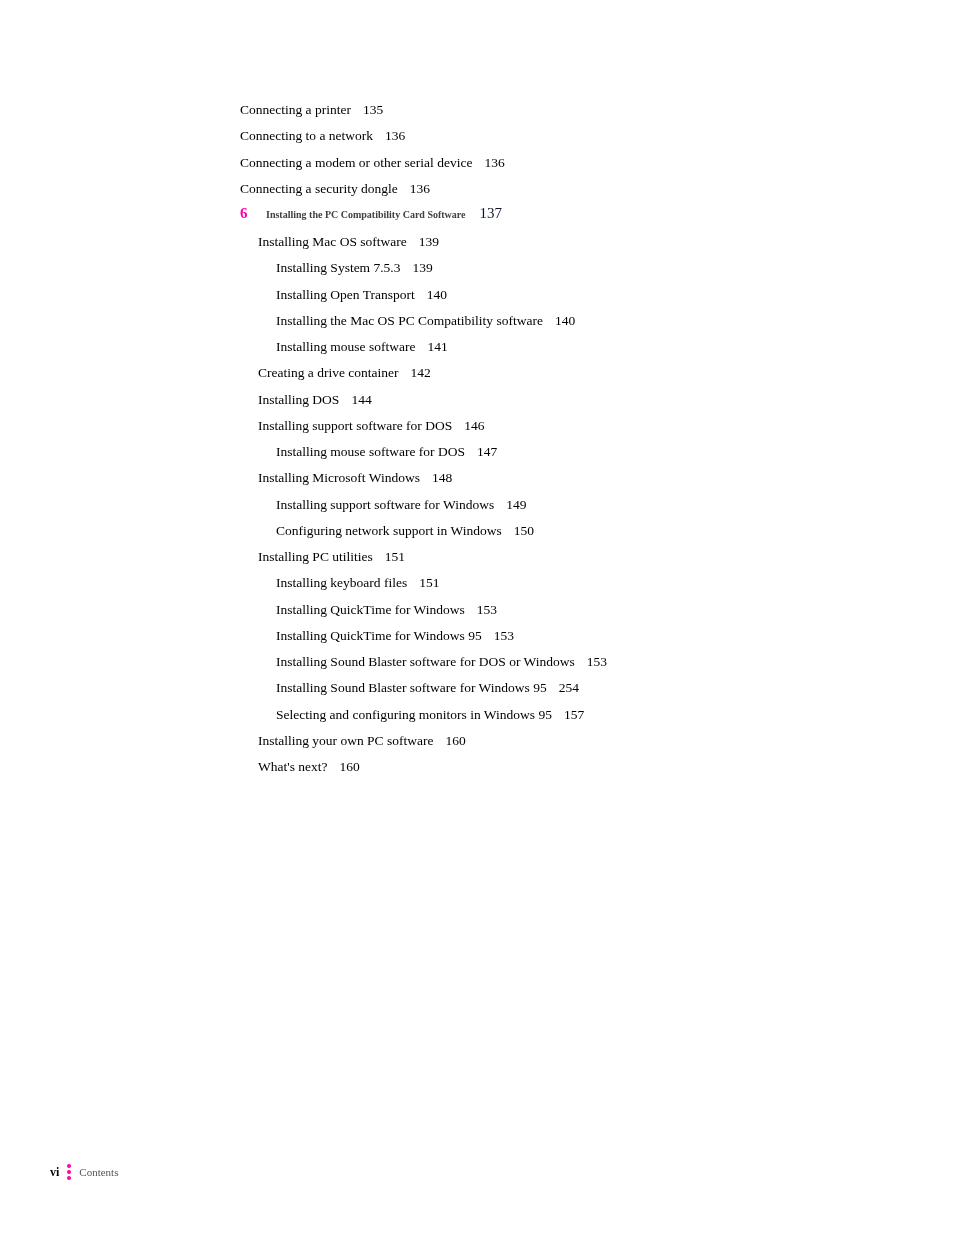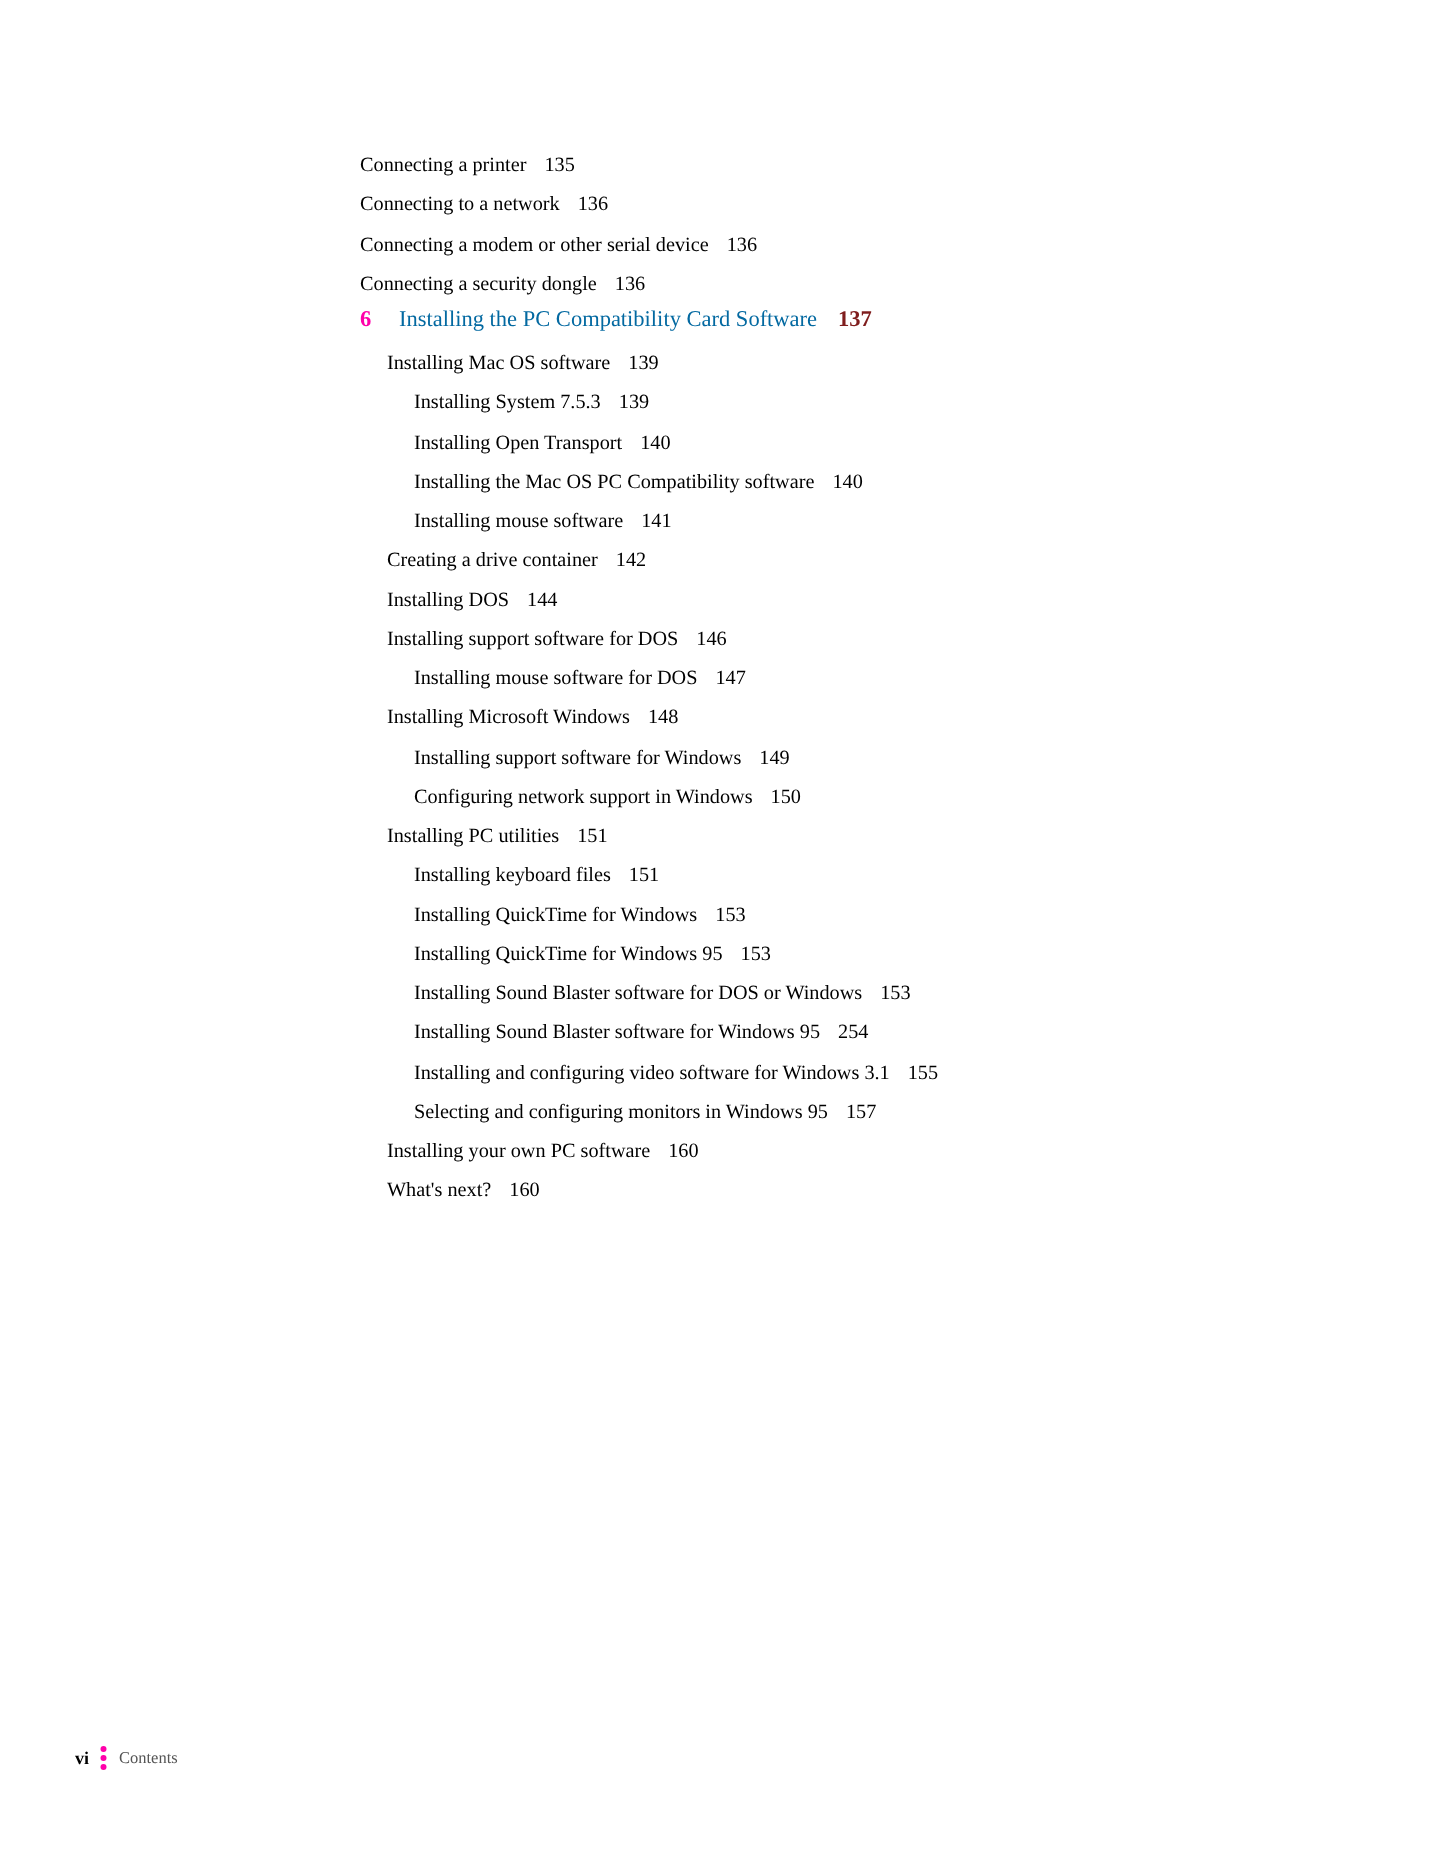--- a/index.html
+++ b/index.html
@@ -68,29 +68,29 @@
 
     .chapter-number {
       color: #ff00aa;
       font-size: 15px;
       font-weight: bold;
       margin-right: 12px;
       min-width: 14px;
     }
 
     .chapter-title {
-      color: #0369a1;
+      color: #404040;
+      font-size: 10px;
+      font-weight: bold;
+    }
+
+    .chapter-page {
+      color: #0f172a;
       font-size: 15px;
       font-weight: normal;
-    }
-
-    .chapter-page {
-      color: #7f1d1d;
-      font-size: 15px;
-      font-weight: bold;
       margin-left: 14px;
     }
 
     .footer {
       position: absolute;
       bottom: 55px;
       left: 0;
       right: 0;
       display: flex;
       align-items: center;
@@ -217,24 +217,20 @@
       <span class="entry-text">Installing QuickTime for Windows 95</span>
       <span class="page-num">153</span>
     </div>
     <div class="toc-entry level-2">
       <span class="entry-text">Installing Sound Blaster software for DOS or Windows</span>
       <span class="page-num">153</span>
     </div>
     <div class="toc-entry level-2">
       <span class="entry-text">Installing Sound Blaster software for Windows 95</span>
       <span class="page-num">254</span>
-    </div>
-    <div class="toc-entry level-2">
-      <span class="entry-text">Installing and configuring video software for Windows 3.1</span>
-      <span class="page-num">155</span>
     </div>
     <div class="toc-entry level-2">
       <span class="entry-text">Selecting and configuring monitors in Windows 95</span>
       <span class="page-num">157</span>
     </div>
     <div class="toc-entry level-1">
       <span class="entry-text">Installing your own PC software</span>
       <span class="page-num">160</span>
     </div>
     <div class="toc-entry level-1">

